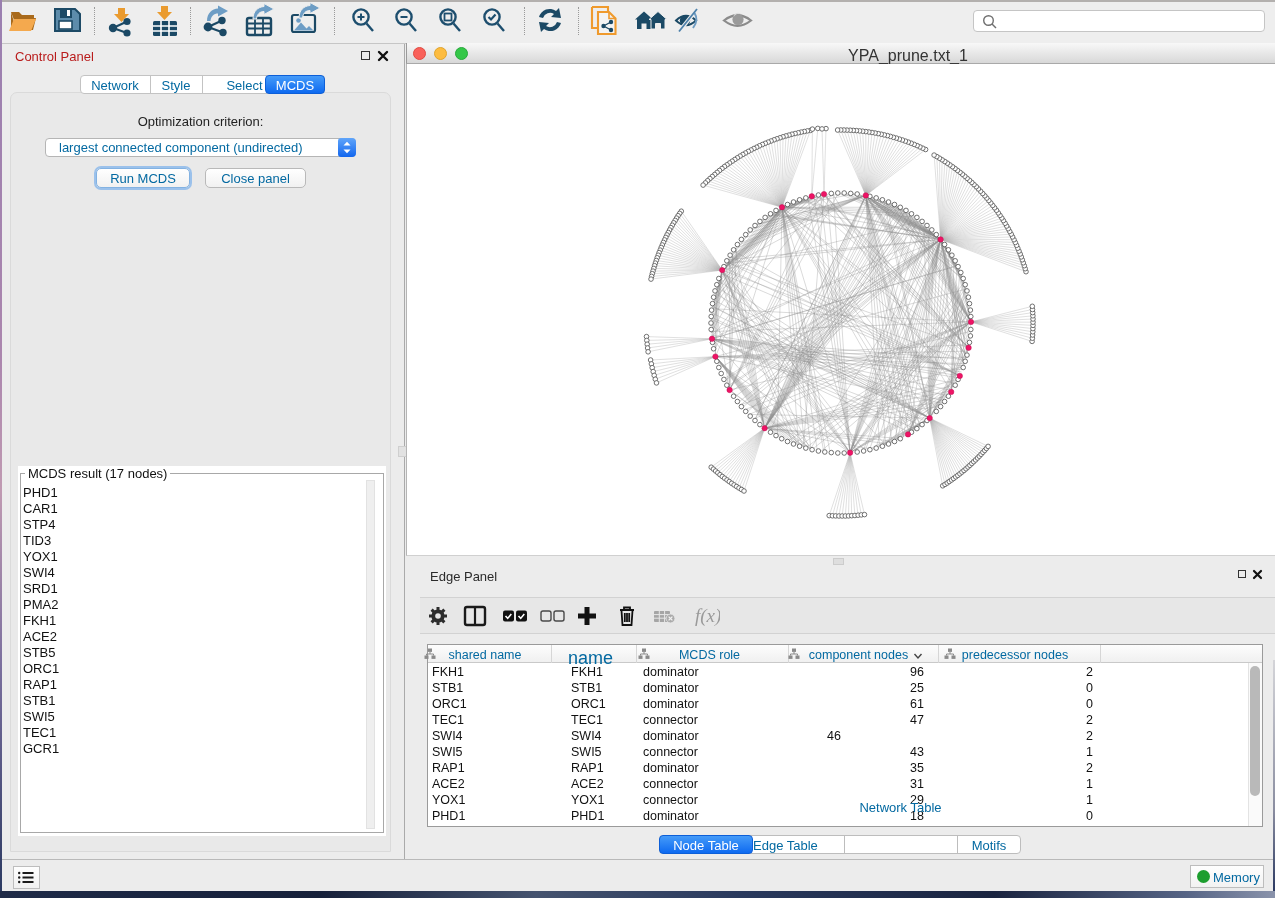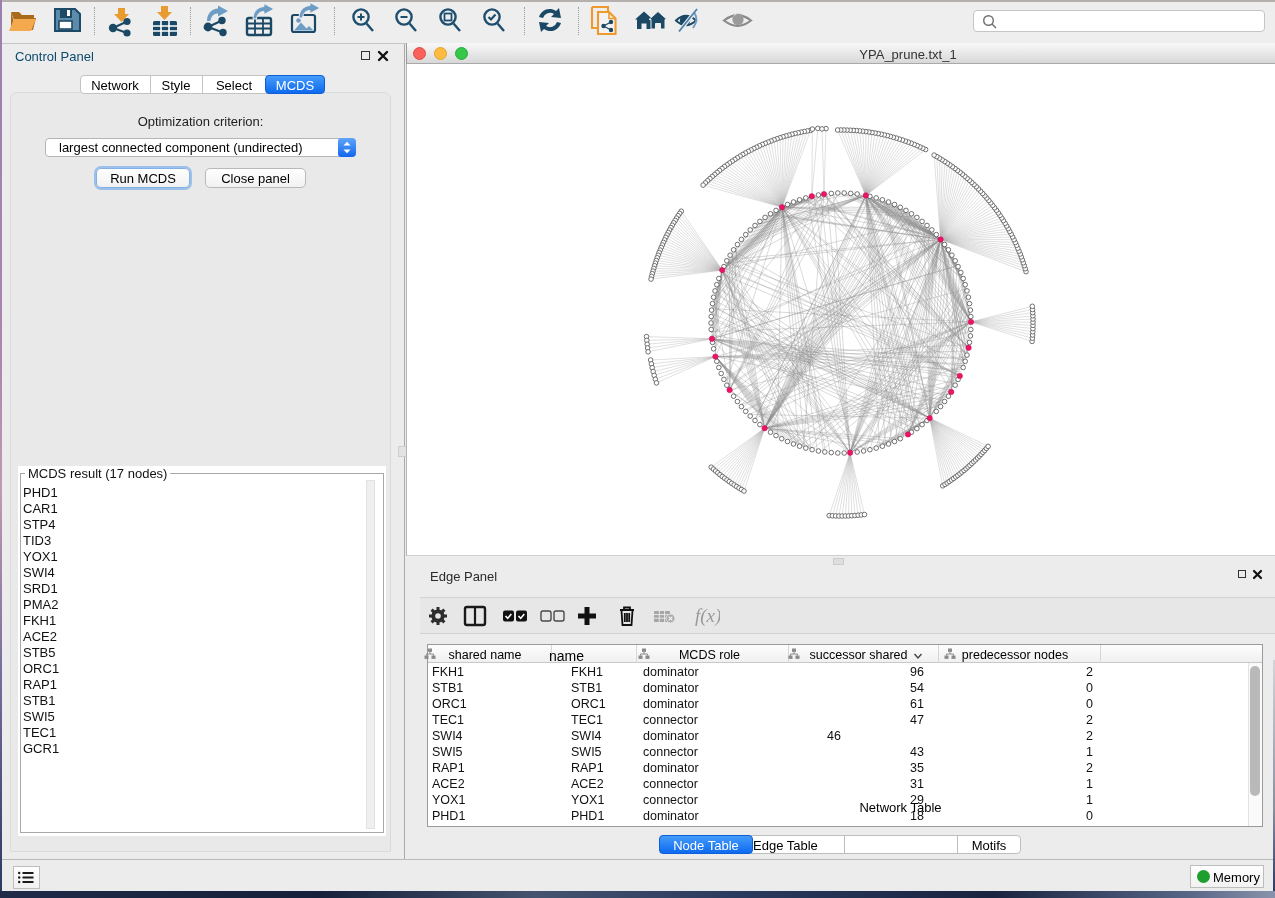--- a/index.html
+++ b/index.html
@@ -1,19 +1,19 @@
 <!DOCTYPE html>
 <html><head>
 <meta charset="utf-8">
 <style>
   * { margin:0; padding:0; box-sizing:border-box; }
   html,body { width:1275px; height:898px; overflow:hidden; }
   body { font-family:"Liberation Sans", sans-serif; background:#ececec; position:relative; }
   .abs { position:absolute; }
-  .txt { position:absolute; white-space:nowrap; color:#000000; }
+  .txt { position:absolute; white-space:nowrap; color:#0369a1; }
   .vsep { position:absolute; width:0; border-left:1px dotted #9a9a9a; top:7px; height:28px; }
 </style>
 </head>
 <body>
 
 <div class="abs" style="left:0;top:0;width:1275px;height:44px;background:#eeeeee;border-top:2px solid #b3b0ae;border-bottom:1px solid #c6c6c6;"></div>
 <div class="vsep" style="left:94px"></div>
 <div class="vsep" style="left:190px"></div>
 <div class="vsep" style="left:334px"></div>
 <div class="vsep" style="left:524px"></div>
@@ -128,35 +128,35 @@
     <path d="M733.5 17 a5.6 5.6 0 0 1 8 -2.5 a4.5 4.5 0 0 0 -8 2.5 z" fill="#dcdcdc"></path>
   </g>
 </svg>
 
 <div class="abs" style="left:973px;top:10px;width:292px;height:22px;background:#fff;border:1px solid #c5c5c5;border-radius:4px;"></div>
 <svg class="abs" style="left:981px;top:13px" width="18" height="18" viewBox="0 0 18 18">
   <circle cx="7.5" cy="7.5" r="4.8" fill="none" stroke="#6f6f6f" stroke-width="1.4"></circle>
   <path d="M11 11 L15 15" stroke="#6f6f6f" stroke-width="1.4"></path>
 </svg>
 
-<div class="txt" style="left:15px;top:49px;font-size:13px;color:#0c4a6e;">Control Panel</div>
+<div class="txt" style="left:15px;top:49px;font-size:13px;color:#b91c1c;">Control Panel</div>
 <div class="abs" style="left:361px;top:51px;width:9px;height:9px;border:1.5px solid #333;"></div>
 <svg class="abs" style="left:377px;top:50px" width="12" height="12" viewBox="0 0 12 12">
   <path d="M2 2 L10 10 M10 2 L2 10" stroke="#111" stroke-width="2.4" stroke-linecap="round"></path>
 </svg>
 
 <div class="abs" style="left:10px;top:92px;width:381px;height:760px;background:#e9e9e9;border:1px solid #dadada;border-radius:7px 7px 0 0;"></div>
 
 <div class="abs" style="left:80px;top:75px;width:245px;height:19px;background:#fff;border:1px solid #c3c3c3;border-radius:4px;"></div>
 <div class="abs" style="left:150px;top:75px;width:1px;height:19px;background:#c3c3c3;"></div>
 <div class="abs" style="left:202px;top:75px;width:1px;height:19px;background:#c3c3c3;"></div>
 <div class="abs" style="left:265px;top:75px;width:60px;height:19px;background:linear-gradient(#459bf9,#0e6af0);border-radius:4px;border:1px solid #0d5fd8;"></div>
 <div class="txt" style="left:80px;top:78px;width:70px;text-align:center;font-size:13px;">Network</div>
 <div class="txt" style="left:150px;top:78px;width:52px;text-align:center;font-size:13px;">Style</div>
-<div class="txt" style="left:202px;top:78px;width:64px;text-align:center;font-size:13px;">Select</div>
+<div class="txt" style="left:202px;top:78px;width:85px;text-align:center;font-size:13px;">Select</div>
 <div class="txt" style="left:265px;top:78px;width:60px;text-align:center;font-size:13px;color:#fff;">MCDS</div>
 
 <div class="txt" style="left:10px;top:114px;width:381px;text-align:center;font-size:13px;color:#222;">Optimization criterion:</div>
 
 <div class="abs" style="left:45px;top:138px;width:311px;height:19px;background:#fff;border:1px solid #b5b5b5;border-radius:4px;"></div>
 <div class="txt" style="left:59px;top:140px;font-size:13px;">largest connected component (undirected)</div>
 <div class="abs" style="left:338px;top:138px;width:18px;height:19px;background:linear-gradient(#60a5fa,#1266ee);border-radius:3px 4px 4px 3px;"></div>
 <svg class="abs" style="left:338px;top:138px" width="18" height="19" viewBox="0 0 18 19">
   <path d="M5.5 7.5 L9 3.8 L12.5 7.5 Z" fill="#fff"></path>
   <path d="M5.5 11.5 L9 15.2 L12.5 11.5 Z" fill="#fff"></path>
@@ -174,21 +174,21 @@
 
 <div class="txt" style="left:23px;top:485px;font-size:13px;line-height:16px;color:#111;">PHD1<br>CAR1<br>STP4<br>TID3<br>YOX1<br>SWI4<br>SRD1<br>PMA2<br>FKH1<br>ACE2<br>STB5<br>ORC1<br>RAP1<br>STB1<br>SWI5<br>TEC1<br>GCR1</div>
 
 <div class="abs" style="left:404px;top:44px;width:1px;height:815px;background:#aaaaaa;"></div>
 <div class="abs" style="left:398px;top:446px;width:9px;height:11px;background:#e2e2e2;border:1px solid #cfcfcf;"></div>
 
 <div class="abs" style="left:406px;top:43px;width:869px;height:21px;background:linear-gradient(#f8f8f8,#d8d8d8);border-bottom:1px solid #a9a9a9;border-left:1px solid #9a9a9a;"></div>
 <div class="abs" style="left:413px;top:47px;width:13px;height:13px;border-radius:50%;background:#f9615a;border:1px solid #e14b42;"></div>
 <div class="abs" style="left:434px;top:47px;width:13px;height:13px;border-radius:50%;background:#fdbc40;border:1px solid #e0a42c;"></div>
 <div class="abs" style="left:455px;top:47px;width:13px;height:13px;border-radius:50%;background:#34c748;border:1px solid #28a93c;"></div>
-<div class="txt" style="left:700px;top:47px;width:416px;text-align:center;font-size:13px;color:#333;">YPA_prune.txt_1</div>
+<div class="txt" style="left:700px;top:47px;width:416px;text-align:center;font-size:16px;color:#333;">YPA_prune.txt_1</div>
 <div class="abs" style="left:406px;top:64px;width:869px;height:492px;background:#fff;border-left:1px solid #b5b5b5;border-bottom:1px solid #d0d0d0;">
 <svg width="869" height="492" viewBox="0 0 869 492">
       <path d="M533.6 175.4L391.0 136.3M533.6 175.4L490.3 376.2M533.6 175.4L496.1 373.2M533.6 175.4L501.7 370.0M533.6 175.4L321.2 323.6M533.6 175.4L560.4 228.7M533.6 175.4L558.7 222.4M533.6 175.4L556.8 216.2M533.6 175.4L554.5 210.2M533.6 175.4L456.2 130.9M533.6 175.4L318.3 199.6M533.6 175.4L557.0 301.1M533.6 175.4L558.9 295.0M533.6 175.4L560.6 288.7M533.6 175.4L557.0 300.9M533.6 175.4L559.0 294.8M533.6 175.4L560.6 288.5M533.6 175.4L561.9 282.1M533.6 175.4L562.9 275.7M533.6 175.4L563.6 269.3M533.6 175.4L563.9 262.8M533.6 175.4L557.7 219.1M533.6 175.4L555.6 213.0M533.6 175.4L553.2 207.0M533.6 175.4L550.4 201.1M533.6 175.4L547.4 195.4M533.6 175.4L544.1 189.8M533.6 175.4L312.2 304.3M533.6 175.4L320.4 195.8M533.6 175.4L316.7 315.0M533.6 175.4L488.8 141.1M533.6 175.4L482.9 138.5M533.6 175.4L476.8 136.2M533.6 175.4L470.6 134.3M533.6 175.4L464.4 132.6M533.6 175.4L458.0 131.2M533.6 175.4L451.6 130.2M533.6 175.4L445.2 129.5M533.6 175.4L483.5 138.8M533.6 175.4L477.4 136.5M533.6 175.4L471.3 134.5M533.6 175.4L465.0 132.7M533.6 175.4L458.7 131.4M533.6 175.4L452.3 130.3M533.6 175.4L445.8 129.5M533.6 175.4L439.4 129.1M533.6 175.4L403.3 385.3M533.6 175.4L469.5 133.9M533.6 175.4L463.2 132.3M533.6 175.4L456.9 131.0M533.6 175.4L450.5 130.0M533.6 175.4L444.0 129.4M533.6 175.4L437.6 129.0M533.6 175.4L431.1 129.0M533.6 175.4L456.1 387.1M533.6 175.4L462.5 385.8M533.6 175.4L468.8 384.3M533.6 175.4L475.0 382.4M533.6 175.4L481.1 380.2M533.6 175.4L487.1 377.7M533.6 175.4L549.2 319.2M533.6 175.4L435.3 129.0M533.6 175.4L458.2 386.7M533.6 175.4L393.6 135.4M533.6 175.4L362.0 150.8M533.6 175.4L333.3 341.2M533.6 175.4L304.4 268.7M533.6 175.4L362.9 150.1M533.6 175.4L560.1 227.3M533.6 175.4L558.3 221.1M533.6 175.4L556.3 214.9M533.6 175.4L553.9 208.9M533.6 175.4L551.3 202.9M533.6 175.4L548.4 197.2M533.6 175.4L317.4 316.6M533.6 175.4L320.5 322.3M533.6 175.4L323.8 327.9M533.6 175.4L327.3 333.3M533.6 175.4L331.2 338.5M533.6 175.4L335.3 343.6M533.6 175.4L339.6 348.4M533.6 175.4L364.3 149.3M375.0 143.2L304.0 256.3M375.0 143.2L503.6 368.8M375.0 143.2L509.0 365.2M375.0 143.2L514.2 361.3M375.0 143.2L391.5 381.9M375.0 143.2L397.7 383.8M375.0 143.2L404.0 385.5M375.0 143.2L410.3 386.8M375.0 143.2L416.7 387.8M375.0 143.2L423.2 388.5M375.0 143.2L418.6 388.1M375.0 143.2L319.3 320.2M375.0 143.2L313.9 209.2M375.0 143.2L311.6 215.2M375.0 143.2L309.6 221.4M375.0 143.2L307.8 227.6M375.0 143.2L306.4 233.9M375.0 143.2L305.3 240.3M375.0 143.2L370.4 372.4M375.0 143.2L307.7 228.0M375.0 143.2L530.4 171.8M375.0 143.2L448.9 388.1M375.0 143.2L435.9 129.0M375.0 143.2L523.8 353.0M375.0 143.2L310.6 218.2M375.0 143.2L530.6 346.0M375.0 143.2L410.9 131.1M375.0 143.2L404.6 132.4M375.0 143.2L398.3 134.0M375.0 143.2L392.1 135.9M375.0 143.2L386.0 138.2M375.0 143.2L380.1 140.7M375.0 143.2L374.2 143.6M375.0 143.2L304.3 268.4M375.0 143.2L509.8 153.4M375.0 143.2L504.4 149.7M375.0 143.2L498.9 146.4M375.0 143.2L493.2 143.3M375.0 143.2L448.7 129.8M375.0 143.2L304.6 246.7M375.0 143.2L408.1 131.6M375.0 143.2L401.8 133.1M375.0 143.2L395.5 134.8M375.0 143.2L389.4 136.9M375.0 143.2L383.4 139.3M375.0 143.2L307.1 287.0M375.0 143.2L558.4 296.8M375.0 143.2L560.1 290.5M458.8 131.4L557.7 299.0M458.8 131.4L559.5 292.8M458.8 131.4L561.1 286.5M458.8 131.4L562.3 280.1M458.8 131.4L563.2 273.7M458.8 131.4L563.7 267.2M458.8 131.4L564.0 260.8M458.8 131.4L556.6 215.7M458.8 131.4L554.3 209.7M458.8 131.4L551.7 203.7M458.8 131.4L548.8 198.0M458.8 131.4L545.6 192.3M458.8 131.4L542.1 186.8M458.8 131.4L538.4 181.5M458.8 131.4L534.4 176.4M458.8 131.4L472.5 383.2M458.8 131.4L478.7 381.1M458.8 131.4L484.7 378.7M458.8 131.4L490.6 376.0M458.8 131.4L496.4 373.1M458.8 131.4L502.0 369.8M458.8 131.4L507.4 366.3M458.8 131.4L512.7 362.5M458.8 131.4L329.3 181.9M458.8 131.4L347.6 356.1M458.8 131.4L552.5 205.6M458.8 131.4L502.1 148.2M458.8 131.4L557.0 216.8M458.8 131.4L509.6 153.2M458.8 131.4L348.9 160.7M458.8 131.4L525.5 351.3M458.8 131.4L347.7 356.2M458.8 131.4L352.6 360.4M458.8 131.4L357.8 364.3M458.8 131.4L363.1 368.0M458.8 131.4L348.5 161.0M458.8 131.4L343.8 165.4M458.8 131.4L339.2 170.0M458.8 131.4L334.9 174.9M458.8 131.4L330.8 179.9M458.8 131.4L327.0 185.2M458.8 131.4L323.5 190.6M458.8 131.4L509.7 364.7M315.2 206.1L305.0 243.0M315.2 206.1L304.3 249.5M315.2 206.1L304.0 256.0M315.2 206.1L304.0 262.4M315.2 206.1L304.4 268.9M315.2 206.1L305.0 275.4M315.2 206.1L514.2 156.7M315.2 206.1L422.0 129.6M315.2 206.1L415.5 130.3M315.2 206.1L409.1 131.4M315.2 206.1L402.8 132.8M315.2 206.1L396.6 134.5M315.2 206.1L390.4 136.5M315.2 206.1L384.3 138.9M315.2 206.1L378.4 141.5M315.2 206.1L304.7 272.3M315.2 206.1L305.5 278.7M315.2 206.1L306.7 285.1M315.2 206.1L308.1 291.4M315.2 206.1L558.1 297.6M315.2 206.1L386.2 379.9M315.2 206.1L395.3 134.9M315.2 206.1L389.2 137.0M315.2 206.1L383.1 139.4M315.2 206.1L377.2 142.0M315.2 206.1L371.5 145.0M315.2 206.1L365.9 148.3M315.2 206.1L360.5 151.8M315.2 206.1L390.9 381.6M315.2 206.1L397.1 383.6M315.2 206.1L403.3 385.3M315.2 206.1L347.0 162.4M315.2 206.1L451.9 387.8M315.2 206.1L457.6 386.8M315.2 206.1L455.9 130.9M315.2 206.1L478.9 381.0M522.7 354.1L476.7 381.8M522.7 354.1L482.8 379.5M522.7 354.1L488.8 376.9M522.7 354.1L494.6 374.0M522.7 354.1L500.2 370.9M522.7 354.1L505.7 367.4M522.7 354.1L511.0 363.7M522.7 354.1L516.2 359.7M522.7 354.1L304.1 253.1M522.7 354.1L466.4 384.9M522.7 354.1L472.7 383.1M522.7 354.1L478.8 381.0M522.7 354.1L479.1 137.1M522.7 354.1L311.1 216.7M522.7 354.1L309.1 222.9M522.7 354.1L307.5 229.1M522.7 354.1L306.1 235.5M522.7 354.1L305.1 241.9M522.7 354.1L558.8 295.3M522.7 354.1L560.5 289.0M522.7 354.1L561.8 282.7M522.7 354.1L562.8 276.3M522.7 354.1L563.5 269.8M522.7 354.1L458.0 131.2M522.7 354.1L476.7 136.2M522.7 354.1L341.5 350.4M522.7 354.1L305.1 242.3M522.7 354.1L304.4 248.7M522.7 354.1L304.1 255.2M522.7 354.1L546.0 193.0M522.7 354.1L542.6 187.5M522.7 354.1L538.9 182.2M522.7 354.1L534.9 177.0M522.7 354.1L530.7 172.1M522.7 354.1L526.2 167.4M522.7 354.1L521.6 162.9M522.7 354.1L516.7 158.7M522.7 354.1L460.2 386.3M522.7 354.1L466.5 384.9M357.6 364.2L533.6 342.5M357.6 364.2L537.7 337.4M357.6 364.2L541.5 332.1M357.6 364.2L545.0 326.7M357.6 364.2L548.2 321.1M357.6 364.2L551.2 315.3M357.6 364.2L465.2 385.2M357.6 364.2L556.6 302.1M357.6 364.2L328.2 183.5M357.6 364.2L324.5 188.9M357.6 364.2L321.2 194.4M357.6 364.2L318.1 200.1M357.6 364.2L315.3 206.0M357.6 364.2L312.8 212.0M357.6 364.2L504.4 149.7M357.6 364.2L498.9 146.4M357.6 364.2L493.2 143.3M357.6 364.2L487.4 140.5M357.6 364.2L481.4 137.9M357.6 364.2L475.3 135.7M357.6 364.2L469.1 133.8M357.6 364.2L462.8 132.2M357.6 364.2L509.6 153.3M357.6 364.2L504.3 149.6M357.6 364.2L498.7 146.3M357.6 364.2L512.9 155.7M357.6 364.2L507.7 151.9M357.6 364.2L502.2 148.4M357.6 364.2L496.6 145.1M357.6 364.2L490.9 142.1M357.6 364.2L485.0 139.4M357.6 364.2L479.0 137.0M357.6 364.2L472.8 134.9M357.6 364.2L481.9 379.9M357.6 364.2L487.9 377.3M357.6 364.2L493.7 374.5M443.1 388.7L310.0 298.1M443.1 388.7L563.5 247.4M443.1 388.7L537.8 180.8M443.1 388.7L533.8 175.7M443.1 388.7L529.5 170.8M443.1 388.7L525.0 166.2M443.1 388.7L520.3 161.7M443.1 388.7L515.3 157.6M443.1 388.7L510.2 153.6M443.1 388.7L504.8 150.0M443.1 388.7L315.1 206.5M443.1 388.7L312.6 212.5M443.1 388.7L310.4 218.6M443.1 388.7L308.6 224.8M443.1 388.7L562.0 236.3M443.1 388.7L560.7 229.9M443.1 388.7L559.1 223.6M443.1 388.7L557.2 217.4M443.1 388.7L304.0 259.9M443.1 388.7L426.4 129.2M443.1 388.7L419.9 129.8M443.1 388.7L413.5 130.6M443.1 388.7L407.1 131.8M443.1 388.7L400.8 133.3M443.1 388.7L522.3 163.6M443.1 388.7L538.1 336.9M443.1 388.7L541.8 331.6M443.1 388.7L545.3 326.2M443.1 388.7L548.5 320.5M443.1 388.7L551.4 314.8M443.1 388.7L319.8 196.8M564.0 257.9L522.5 163.8M564.0 257.9L517.7 159.5M564.0 257.9L512.6 155.5M564.0 257.9L507.4 151.7M564.0 257.9L501.9 148.2M564.0 257.9L496.3 144.9M564.0 257.9L490.5 141.9M564.0 257.9L304.3 267.6M564.0 257.9L333.1 341.0M564.0 257.9L337.3 345.9M564.0 257.9L341.7 350.6M564.0 257.9L346.4 355.1M564.0 257.9L494.9 144.2M564.0 257.9L489.1 141.3M564.0 257.9L483.2 138.7M564.0 257.9L477.1 136.4M564.0 257.9L413.8 387.4M564.0 257.9L380.4 377.4M564.0 257.9L386.3 380.0M564.0 257.9L392.4 382.2M564.0 257.9L398.6 384.1M564.0 257.9L404.9 385.7M564.0 257.9L304.8 244.7M564.0 257.9L555.8 213.6M564.0 257.9L553.4 207.6M564.0 257.9L550.7 201.7M564.0 257.9L547.7 195.9M308.4 292.6L559.5 224.9M308.4 292.6L309.8 220.5M308.4 292.6L536.2 339.3M308.4 292.6L374.5 143.4M308.4 292.6L367.8 370.9M308.4 292.6L373.4 374.0M308.4 292.6L379.2 376.9M308.4 292.6L385.2 379.5M308.4 292.6L391.3 381.8M308.4 292.6L397.4 383.8M308.4 292.6L403.7 385.4M308.4 292.6L365.0 369.2M308.4 292.6L370.6 372.5M308.4 292.6L376.3 375.5M308.4 292.6L382.2 378.2M308.4 292.6L388.2 380.7M308.4 292.6L394.3 382.8M308.4 292.6L555.3 305.7M308.4 292.6L557.5 299.6M308.4 292.6L559.4 293.4M308.4 292.6L560.9 287.1M308.4 292.6L562.2 280.7M305.0 274.8L549.0 319.6M305.0 274.8L551.9 313.8M305.0 274.8L554.5 307.9M305.0 274.8L556.7 301.8M305.0 274.8L558.7 295.6M305.0 274.8L503.7 368.8M305.0 274.8L509.0 365.2M305.0 274.8L514.2 361.3M305.0 274.8L519.2 357.2M305.0 274.8L527.9 169.0M305.0 274.8L550.7 201.8M305.0 274.8L550.5 201.4M305.0 274.8L537.7 337.4M305.0 274.8L541.5 332.1M305.0 274.8L545.0 326.6M305.0 274.8L406.5 386.1M322.6 326.0L431.5 129.0M322.6 326.0L425.0 129.3M322.6 326.0L418.5 129.9M322.6 326.0L412.1 130.9M322.6 326.0L306.7 232.8M322.6 326.0L329.7 181.4M322.6 326.0L325.9 186.7M322.6 326.0L322.5 192.2M322.6 326.0L563.7 267.3M322.6 326.0L398.8 384.1M322.6 326.0L405.1 385.7M404.8 132.3L365.0 148.9M404.8 132.3L359.5 152.4M404.8 132.3L354.3 156.3M404.8 132.3L349.3 160.4M404.8 132.3L344.5 164.7M404.8 132.3L339.9 169.3M404.8 132.3L306.1 235.7M417.0 130.1L365.7 148.4M417.0 130.1L360.3 151.9M417.0 130.1L355.1 155.7M417.0 130.1L396.3 383.4M417.0 130.1L304.8 273.2M417.0 130.1L560.1 290.7M417.0 130.1L547.3 322.7M561.6 283.8L526.7 350.1M561.6 283.8L416.2 130.2M561.6 283.8L417.3 130.1M561.6 283.8L410.9 131.1M561.6 283.8L404.6 132.4M561.6 283.8L398.3 134.0M561.6 283.8L319.2 198.0M552.8 311.9L326.0 186.6M552.8 311.9L322.6 192.0M552.8 311.9L319.4 197.7M552.8 311.9L316.5 203.5M552.8 311.9L313.8 209.4M552.8 311.9L304.6 271.1M552.8 311.9L373.5 143.9M544.2 327.9L473.9 382.7M544.2 327.9L558.1 220.3M544.2 327.9L563.3 245.3M544.2 327.9L425.4 129.3M544.2 327.9L552.8 206.2M544.2 327.9L550.0 200.3M544.2 327.9L546.9 194.6M501.0 370.4L563.7 249.6M501.0 370.4L563.0 243.1M501.0 370.4L562.1 236.7M501.0 370.4L560.8 230.4M501.0 370.4L559.2 224.1M501.0 370.4L557.3 217.9M501.0 370.4L550.4 316.8" fill="none" stroke="#8c8c8c" stroke-width="0.65" opacity="0.5"></path>
       <path d="M375.0 143.2L403.5 66.4M375.0 143.2L400.4 66.9M375.0 143.2L397.3 67.5M375.0 143.2L394.2 68.1M375.0 143.2L391.2 68.8M375.0 143.2L388.1 69.5M375.0 143.2L385.0 70.2M375.0 143.2L382.0 71.1M375.0 143.2L379.0 71.9M375.0 143.2L376.0 72.8M375.0 143.2L373.0 73.8M375.0 143.2L370.0 74.8M375.0 143.2L367.1 75.8M375.0 143.2L364.1 77.0M375.0 143.2L361.2 78.1M375.0 143.2L358.3 79.3M375.0 143.2L355.4 80.5M375.0 143.2L352.5 81.8M375.0 143.2L349.7 83.2M375.0 143.2L346.9 84.5M375.0 143.2L344.1 86.0M375.0 143.2L341.3 87.4M375.0 143.2L338.5 89.0M375.0 143.2L335.8 90.5M375.0 143.2L333.1 92.1M375.0 143.2L330.4 93.8M375.0 143.2L327.8 95.5M375.0 143.2L325.2 97.2M375.0 143.2L322.6 99.0M375.0 143.2L320.0 100.8M375.0 143.2L317.5 102.6M375.0 143.2L315.0 104.5M375.0 143.2L312.5 106.5M375.0 143.2L310.1 108.4M375.0 143.2L307.7 110.5M375.0 143.2L305.3 112.5M375.0 143.2L302.9 114.6M375.0 143.2L300.6 116.7M375.0 143.2L298.4 118.9M375.0 143.2L296.1 121.1M404.8 132.3L410.8 64.4M404.8 132.3L405.4 65.1M417.0 130.1L419.0 64.6M417.0 130.1L415.0 64.9M458.8 131.4L518.6 85.5M458.8 131.4L515.8 84.2M458.8 131.4L512.9 82.9M458.8 131.4L510.1 81.6M458.8 131.4L507.2 80.4M458.8 131.4L504.2 79.2M458.8 131.4L501.3 78.1M458.8 131.4L498.4 77.1M458.8 131.4L495.4 76.0M458.8 131.4L492.4 75.1M458.8 131.4L489.4 74.1M458.8 131.4L486.4 73.3M458.8 131.4L483.4 72.4M458.8 131.4L480.4 71.6M458.8 131.4L477.3 70.9M458.8 131.4L474.2 70.2M458.8 131.4L471.2 69.6M458.8 131.4L468.1 69.0M458.8 131.4L465.0 68.5M458.8 131.4L461.9 68.0M458.8 131.4L458.8 67.6M458.8 131.4L455.7 67.2M458.8 131.4L452.6 66.9M458.8 131.4L449.4 66.6M458.8 131.4L446.3 66.4M458.8 131.4L443.2 66.2M458.8 131.4L440.0 66.1M458.8 131.4L436.9 66.0M458.8 131.4L433.8 66.0M458.8 131.4L430.6 66.0M533.6 175.4L619.0 207.7M533.6 175.4L618.2 204.7M533.6 175.4L617.3 201.7M533.6 175.4L616.3 198.8M533.6 175.4L615.3 195.8M533.6 175.4L614.3 192.9M533.6 175.4L613.2 190.0M533.6 175.4L612.0 187.1M533.6 175.4L610.8 184.2M533.6 175.4L609.6 181.3M533.6 175.4L608.3 178.5M533.6 175.4L607.0 175.7M533.6 175.4L605.6 172.9M533.6 175.4L604.2 170.1M533.6 175.4L602.7 167.4M533.6 175.4L601.2 164.7M533.6 175.4L599.7 162.0M533.6 175.4L598.1 159.3M533.6 175.4L596.4 156.6M533.6 175.4L594.8 154.0M533.6 175.4L593.0 151.4M533.6 175.4L591.3 148.9M533.6 175.4L589.5 146.3M533.6 175.4L587.6 143.8M533.6 175.4L585.7 141.4M533.6 175.4L583.8 138.9M533.6 175.4L581.8 136.5M533.6 175.4L579.8 134.1M533.6 175.4L577.8 131.8M533.6 175.4L575.7 129.5M533.6 175.4L573.6 127.2M533.6 175.4L571.4 124.9M533.6 175.4L569.3 122.7M533.6 175.4L567.0 120.6M533.6 175.4L564.8 118.4M533.6 175.4L562.5 116.3M533.6 175.4L560.1 114.3M533.6 175.4L557.8 112.2M533.6 175.4L555.4 110.2M533.6 175.4L553.0 108.3M533.6 175.4L550.5 106.4M533.6 175.4L548.0 104.5M533.6 175.4L545.5 102.7M533.6 175.4L542.9 100.9M533.6 175.4L540.4 99.2M533.6 175.4L537.8 97.5M533.6 175.4L535.1 95.8M533.6 175.4L532.5 94.2M533.6 175.4L529.8 92.6M533.6 175.4L527.1 91.1M315.2 206.1L274.3 147.2M315.2 206.1L272.7 149.4M315.2 206.1L271.1 151.7M315.2 206.1L269.6 154.1M315.2 206.1L268.2 156.4M315.2 206.1L266.7 158.8M315.2 206.1L265.3 161.2M315.2 206.1L263.9 163.6M315.2 206.1L262.6 166.0M315.2 206.1L261.3 168.5M315.2 206.1L260.0 170.9M315.2 206.1L258.8 173.4M315.2 206.1L257.6 175.9M315.2 206.1L256.4 178.4M315.2 206.1L255.3 181.0M315.2 206.1L254.2 183.5M315.2 206.1L253.2 186.1M315.2 206.1L252.1 188.6M315.2 206.1L251.2 191.2M315.2 206.1L250.2 193.8M315.2 206.1L249.3 196.5M315.2 206.1L248.4 199.1M315.2 206.1L247.6 201.7M315.2 206.1L246.8 204.4M315.2 206.1L246.0 207.1M315.2 206.1L245.3 209.7M315.2 206.1L244.6 212.4M315.2 206.1L244.0 215.1M564.0 257.9L625.1 277.4M564.0 257.9L625.4 274.2M564.0 257.9L625.6 271.0M564.0 257.9L625.8 267.8M564.0 257.9L625.9 264.6M564.0 257.9L626.0 261.4M564.0 257.9L626.0 258.2M564.0 257.9L626.0 255.0M564.0 257.9L625.9 251.8M564.0 257.9L625.7 248.6M564.0 257.9L625.5 245.5M564.0 257.9L625.3 242.3M305.0 274.8L239.5 272.6M305.0 274.8L239.8 276.4M305.0 274.8L240.2 280.2M305.0 274.8L240.6 284.0M305.0 274.8L241.1 287.8M308.4 292.6L243.6 296.0M308.4 292.6L244.4 299.9M308.4 292.6L245.2 303.7M308.4 292.6L246.2 307.6M308.4 292.6L247.2 311.4M308.4 292.6L248.3 315.2M308.4 292.6L249.5 318.9M522.7 354.1L535.7 421.8M522.7 354.1L538.0 420.4M522.7 354.1L540.2 419.0M522.7 354.1L542.3 417.5M522.7 354.1L544.5 416.0M522.7 354.1L546.6 414.5M522.7 354.1L548.7 412.9M522.7 354.1L550.8 411.4M522.7 354.1L552.9 409.8M522.7 354.1L554.9 408.1M522.7 354.1L557.0 406.5M522.7 354.1L559.0 404.8M522.7 354.1L561.0 403.0M522.7 354.1L562.9 401.3M522.7 354.1L564.8 399.5M522.7 354.1L566.7 397.7M522.7 354.1L568.6 395.9M522.7 354.1L570.5 394.0M522.7 354.1L572.3 392.2M522.7 354.1L574.1 390.3M522.7 354.1L575.9 388.3M522.7 354.1L577.7 386.4M522.7 354.1L579.4 384.4M522.7 354.1L581.1 382.4M357.6 364.2L304.2 403.2M357.6 364.2L306.4 405.1M357.6 364.2L308.6 407.0M357.6 364.2L310.8 408.8M357.6 364.2L313.0 410.7M357.6 364.2L315.3 412.5M357.6 364.2L317.6 414.2M357.6 364.2L320.0 415.9M357.6 364.2L322.3 417.6M357.6 364.2L324.7 419.3M357.6 364.2L327.1 420.9M357.6 364.2L329.6 422.5M357.6 364.2L332.0 424.0M357.6 364.2L334.5 425.5M357.6 364.2L337.0 427.0M443.1 388.7L422.2 451.6M443.1 388.7L425.4 451.8M443.1 388.7L428.6 451.9M443.1 388.7L431.9 452.0M443.1 388.7L435.1 452.0M443.1 388.7L438.3 452.0M443.1 388.7L441.5 451.9M443.1 388.7L444.7 451.7M443.1 388.7L447.9 451.5M443.1 388.7L451.1 451.2M443.1 388.7L454.3 450.9M443.1 388.7L457.5 450.6" fill="none" stroke="#b3b3b3" stroke-width="0.55" opacity="0.75"></path>
       <g fill="#fff" stroke="#585858" stroke-width="0.85">
         <circle cx="563.8" cy="252.5" r="2.3"></circle>
         <circle cx="563.4" cy="246.1" r="2.3"></circle>
         <circle cx="562.5" cy="239.6" r="2.3"></circle>
         <circle cx="561.4" cy="233.2" r="2.3"></circle>
         <circle cx="560.0" cy="226.9" r="2.3"></circle>
@@ -629,39 +629,39 @@
   </svg>
 <svg class="abs" style="left:944px;top:648px" width="12" height="12" viewBox="0 0 12 12">
 <g fill="#8a8a8a">
       <rect x="4" y="0.5" width="4" height="3.4"></rect>
       <rect x="0.5" y="7.5" width="4" height="3.4"></rect>
       <rect x="7.5" y="7.5" width="4" height="3.4"></rect>
     </g>
 <path d="M6 4 v2 M2.5 7.5 v-1.5 h7 v1.5" fill="none" stroke="#8a8a8a" stroke-width="1"></path>
   </svg>
 <div class="txt" style="left:428px;top:648px;width:114px;text-align:center;font-size:12.5px;">shared name</div>
-<div class="txt" style="left:549px;top:648px;width:83px;text-align:left;font-size:14px;">name</div>
+<div class="txt" style="left:549px;top:648px;width:83px;text-align:center;font-size:18px;">name</div>
 <div class="txt" style="left:647px;top:648px;width:125px;text-align:center;font-size:12.5px;">MCDS role</div>
-<div class="txt" style="left:801px;top:648px;width:115px;text-align:center;font-size:12.5px;">successor shared</div>
+<div class="txt" style="left:801px;top:648px;width:115px;text-align:center;font-size:12.5px;">component nodes</div>
 <svg class="abs" style="left:912px;top:650px" width="12" height="12" viewBox="0 0 12 12">
     <path d="M2.5 4 L6 8 L9.5 4" fill="none" stroke="#444" stroke-width="1.4"></path>
   </svg>
 <div class="txt" style="left:945px;top:648px;width:140px;text-align:center;font-size:12.5px;">predecessor nodes</div>
 <div class="txt" style="left:427px;top:665px;width:828px;font-size:12.5px;color:#111;">
     <span style="position:absolute;left:5px;">FKH1</span>
     <span style="position:absolute;left:144px;">FKH1</span>
     <span style="position:absolute;left:216px;">dominator</span>
     <span style="position:absolute;left:400px;width:97px;text-align:right;">96</span>
     <span style="position:absolute;left:560px;width:106px;text-align:right;">2</span>
   </div>
 <div class="txt" style="left:427px;top:681px;width:828px;font-size:12.5px;color:#111;">
     <span style="position:absolute;left:5px;">STB1</span>
     <span style="position:absolute;left:144px;">STB1</span>
     <span style="position:absolute;left:216px;">dominator</span>
-    <span style="position:absolute;left:400px;width:97px;text-align:right;">54</span>
+    <span style="position:absolute;left:400px;width:97px;text-align:right;">25</span>
     <span style="position:absolute;left:560px;width:106px;text-align:right;">0</span>
   </div>
 <div class="txt" style="left:427px;top:697px;width:828px;font-size:12.5px;color:#111;">
     <span style="position:absolute;left:5px;">ORC1</span>
     <span style="position:absolute;left:144px;">ORC1</span>
     <span style="position:absolute;left:216px;">dominator</span>
     <span style="position:absolute;left:400px;width:97px;text-align:right;">61</span>
     <span style="position:absolute;left:560px;width:106px;text-align:right;">0</span>
   </div>
 <div class="txt" style="left:427px;top:713px;width:828px;font-size:12.5px;color:#111;">

